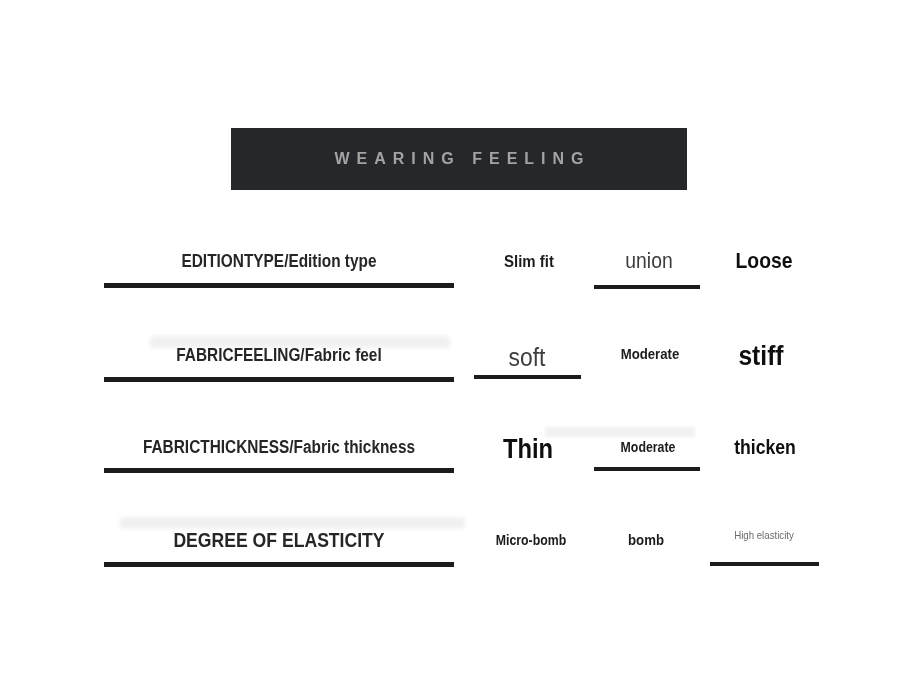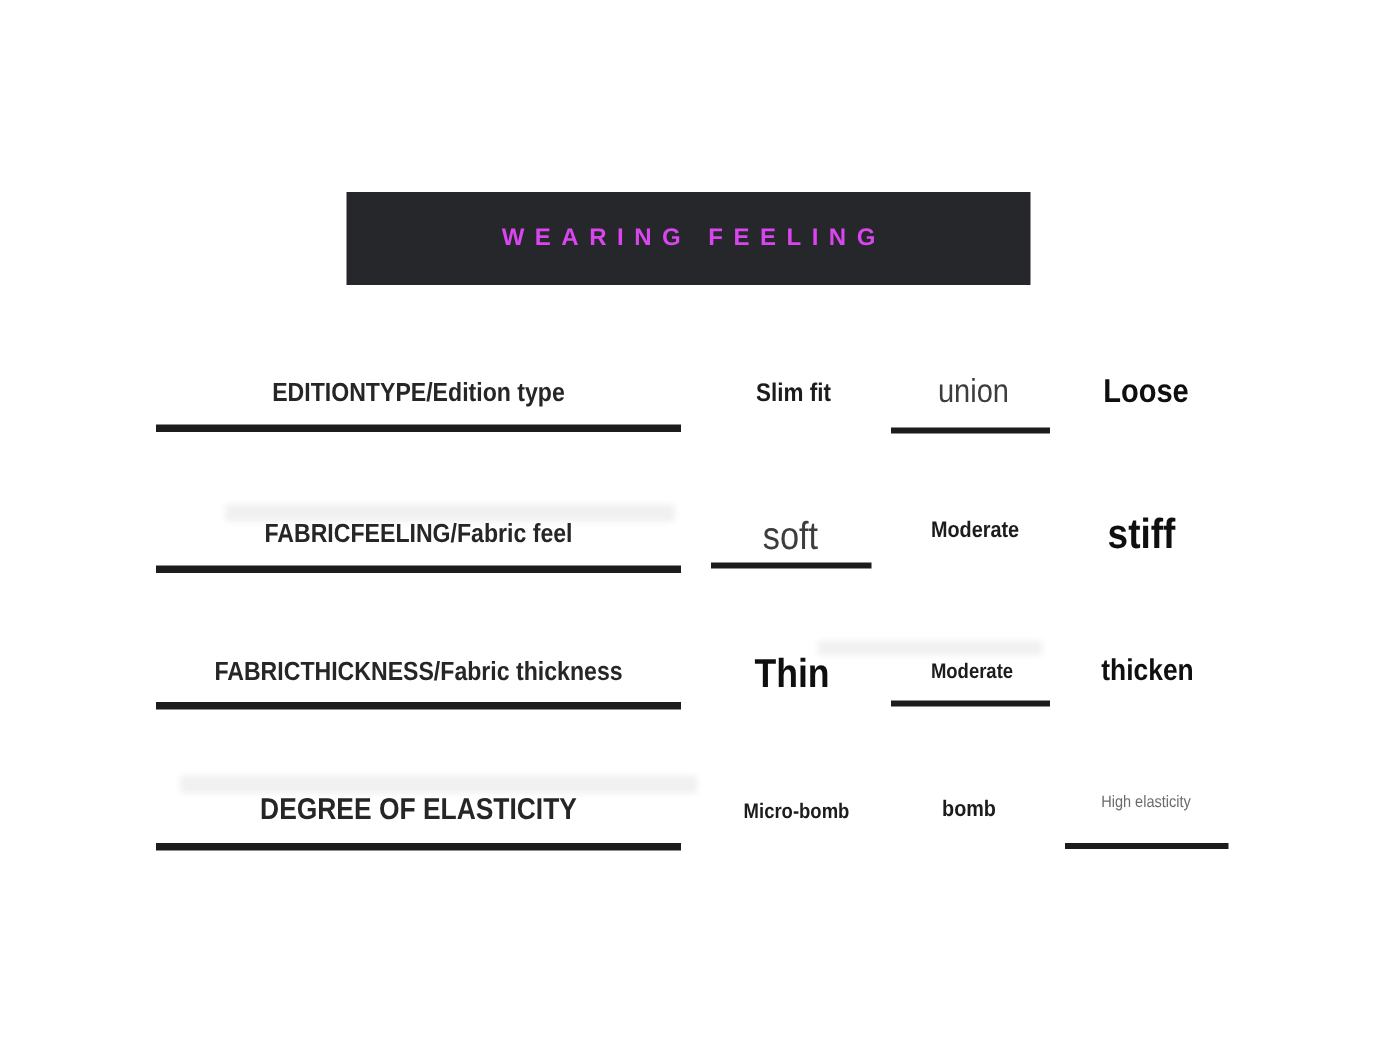--- a/index.html
+++ b/index.html
@@ -12,21 +12,21 @@
     font-family: "Liberation Sans", sans-serif;
     color: #1c1c1c;
   }
   .abs { position: absolute; }
   .header {
     left: 231px; top: 128px; width: 456px; height: 62px;
     background: #25272b;
     display: flex; align-items: center; justify-content: center;
   }
   .header-title {
-    color: #d946ef;
+    color: #a3a3a3;
     font-size: 16px;
     font-weight: 600;
     letter-spacing: 7px;
     padding-left: 7px; 
     white-space: nowrap;
   }
   .cell {
     display: flex; align-items: center; justify-content: center;
     text-align: center;
     white-space: nowrap;

